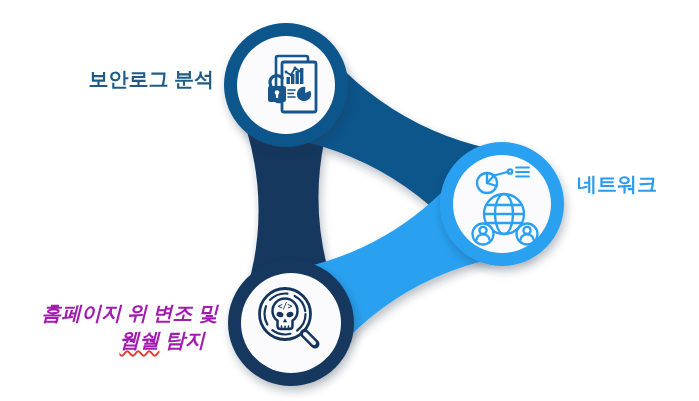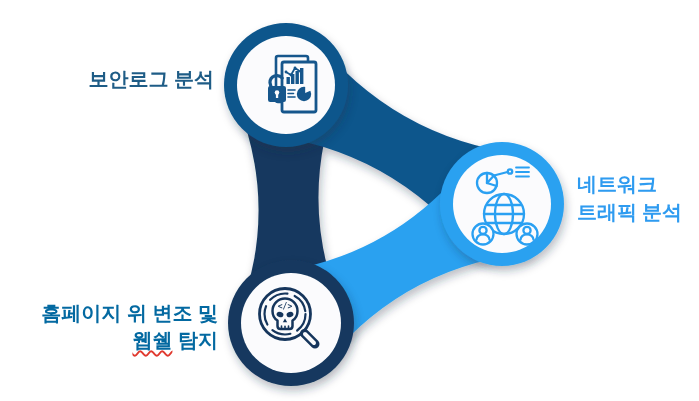--- a/index.html
+++ b/index.html
@@ -7,22 +7,22 @@
     position:relative;width:699px;height:401px;background:#ffffff;
     overflow:hidden;
     font-family:"Liberation Sans","DejaVu Sans",sans-serif;
   }
   .stage svg{position:absolute;left:0;top:0;}
   .label{
     position:absolute;font-weight:700;font-size:20px;line-height:27px;
   }
   .label-security{left:38px;top:66px;width:176px;text-align:right;color:#1E5C86;}
   .label-network{left:577px;top:170px;width:122px;text-align:left;color:#2E9BF0;line-height:28px;font-family:Liberation Serif, serif;}
-  .label-webshell{left:30px;top:300px;width:188px;text-align:right;color:#0369a1;}
-  .label-webshell .line2{text-align:right;}
+  .label-webshell{left:30px;top:300px;width:188px;text-align:right;color:#a21caf;font-style:italic;}
+  .label-webshell .line2{margin-right:13px;text-align:right;}
   .misspell{
     text-decoration-line:underline;
     text-decoration-style:wavy;
     text-decoration-color:#E0392E;
     text-decoration-thickness:1.5px;
     text-underline-offset:3px;
   }
 </style>
 </head>
 <body>
@@ -150,21 +150,20 @@
           </g>
         </g>
       </g>
     </g>
   </svg>
 
   <div class="label label-security">보안로그 분석</div>
 
   <div class="label label-network">
     <div>네트워크</div>
-    <div>트래픽 분석</div>
   </div>
 
   <div class="label label-webshell">
     <div>홈페이지 위 변조 및</div>
     <div class="line2"><span class="misspell">웹쉘</span><span> 탐지</span></div>
   </div>
 
 </div>
 
 </body></html>

